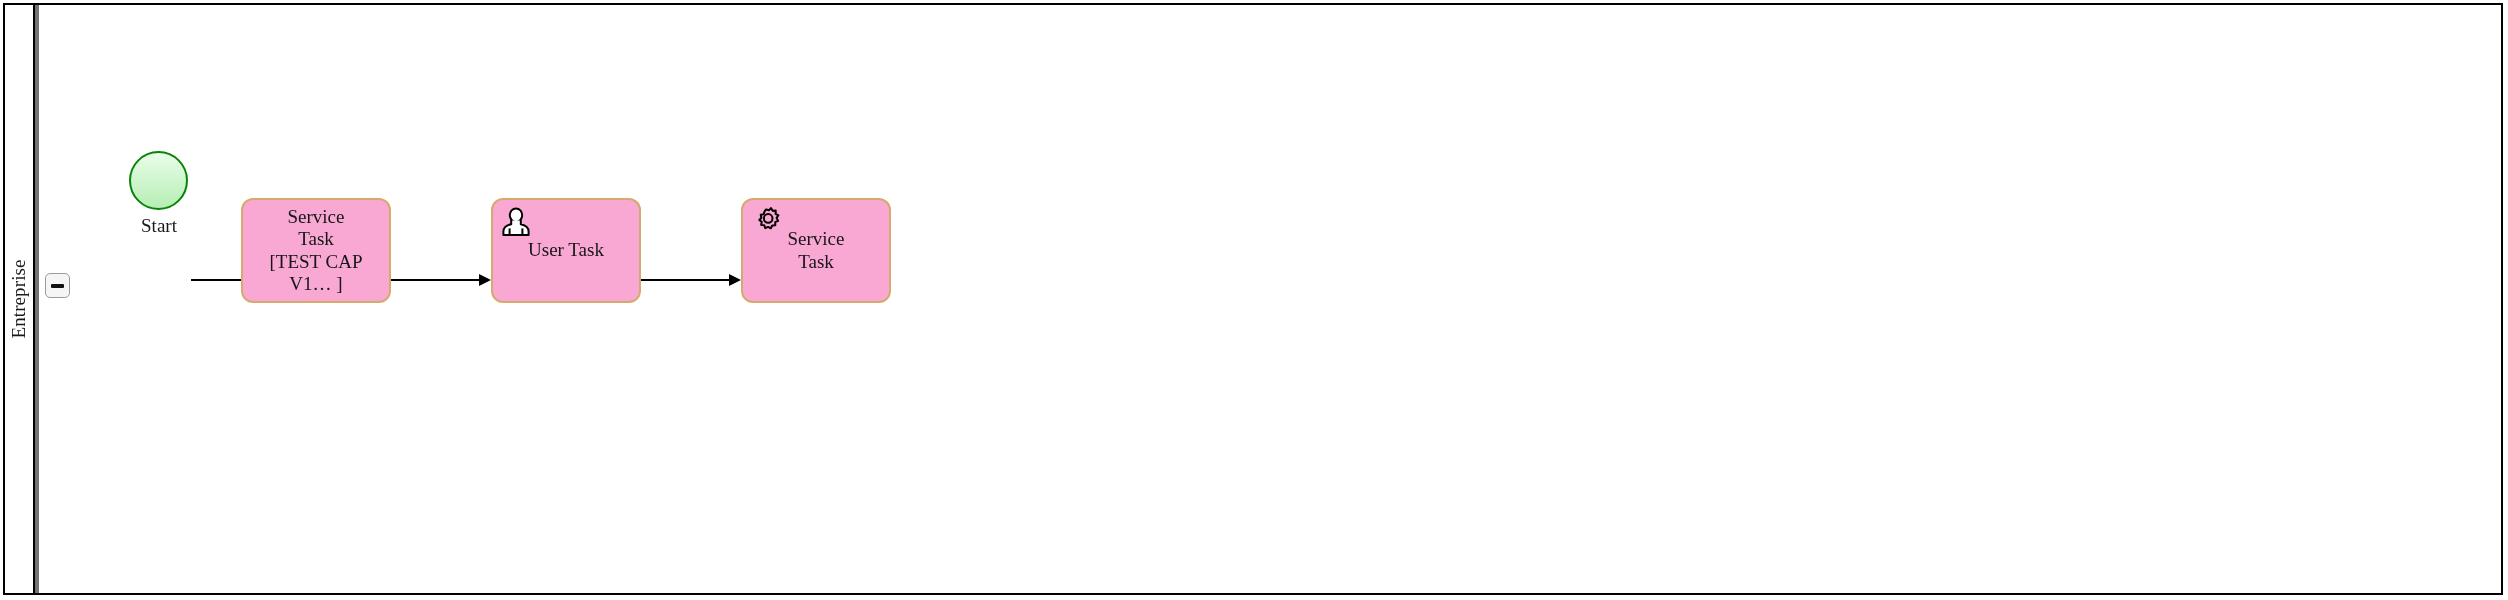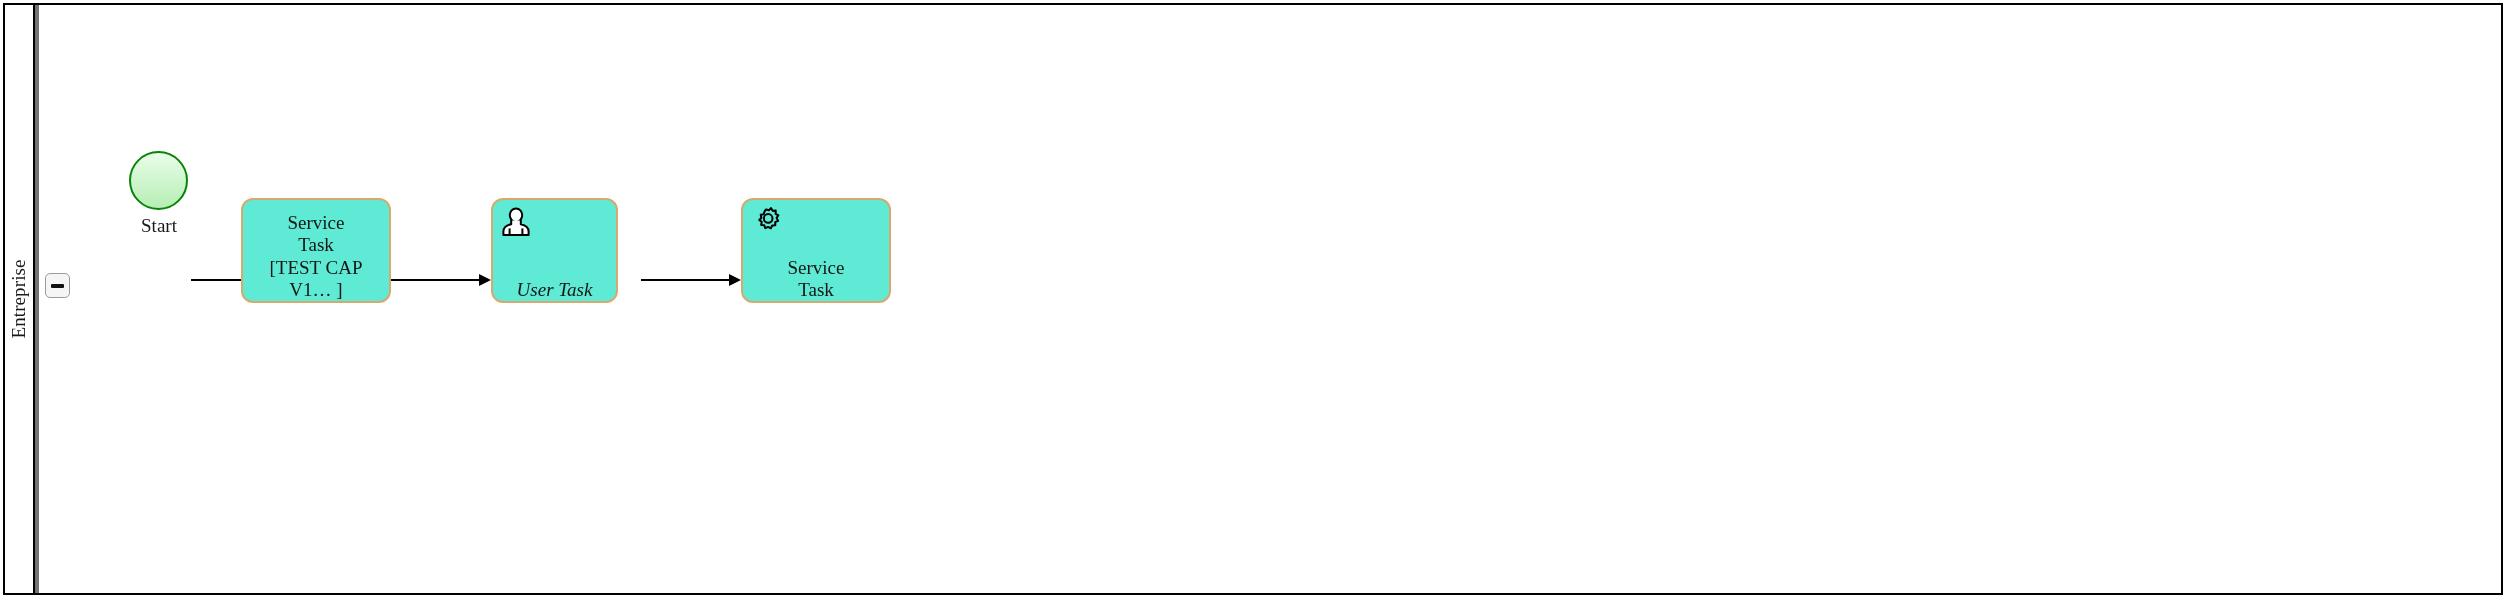--- a/index.html
+++ b/index.html
@@ -116,23 +116,23 @@
     font-size: 19px;
     color: #1a1a1a;
   }
 
   
   .task {
     position: absolute;
     box-sizing: border-box;
     border: 2px solid #d6aa6e;
     border-radius: 12px;
-    background: #5eead4;
-    display: flex;
-    align-items: flex-end;
+    background: #f9a8d4;
+    display: flex;
+    align-items: center;
     justify-content: center;
   }
   .task-label {
     text-align: center;
     font-size: 19px;
     line-height: 1.17;
     color: #161616;
     padding: 0 8px;
     white-space: pre-line;
   }
@@ -194,21 +194,21 @@
 V1… ]</div>
       </div>
 
       <div class="flow" style="left:352px; top:268px; width:100px;">
         <svg width="100" height="14" viewBox="0 0 100 14">
           <line x1="0" y1="7" x2="89" y2="7" stroke="#000000" stroke-width="2"></line>
           <polygon points="88,1 100,7 88,13" fill="#000000"></polygon>
         </svg>
       </div>
 
-      <div class="task" style="left:452px; top:193px; width:127px; height:105px;font-style:italic;">
+      <div class="task" style="left:452px; top:193px; width:150px; height:105px;">
         <span class="task-icon">
           <svg viewBox="0 0 32 32">
 
             <ellipse cx="16" cy="9.2" rx="6.2" ry="6.8" fill="#ffffff" stroke="#000000" stroke-width="2"></ellipse>
 
             <path d="M11.2 14.6 L11.2 18.2 C6.6 19.1 3.4 21.6 3.4 25.6 L3.4 29 L28.6 29 L28.6 25.6 C28.6 21.6 25.4 19.1 20.8 18.2 L20.8 14.6" fill="#ffffff" stroke="#000000" stroke-width="2" stroke-linejoin="round" stroke-linecap="round"></path>
 
             <line x1="9.6" y1="22.4" x2="9.6" y2="29" stroke="#000000" stroke-width="2"></line>
             <line x1="22.4" y1="22.4" x2="22.4" y2="29" stroke="#000000" stroke-width="2"></line>
           </svg>

